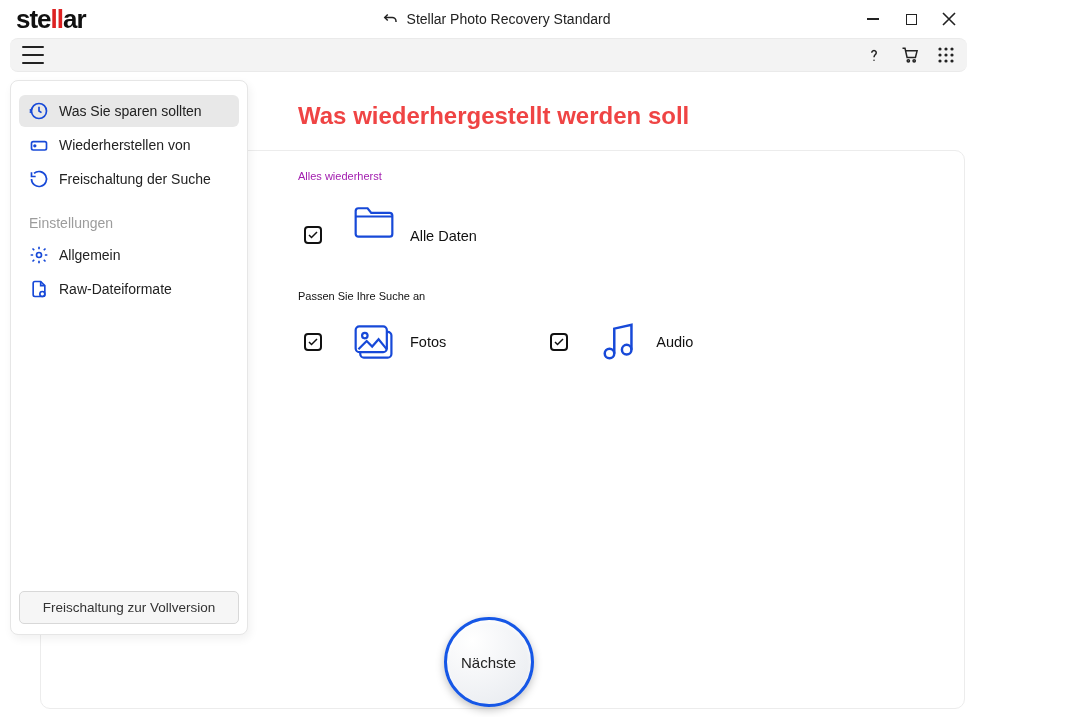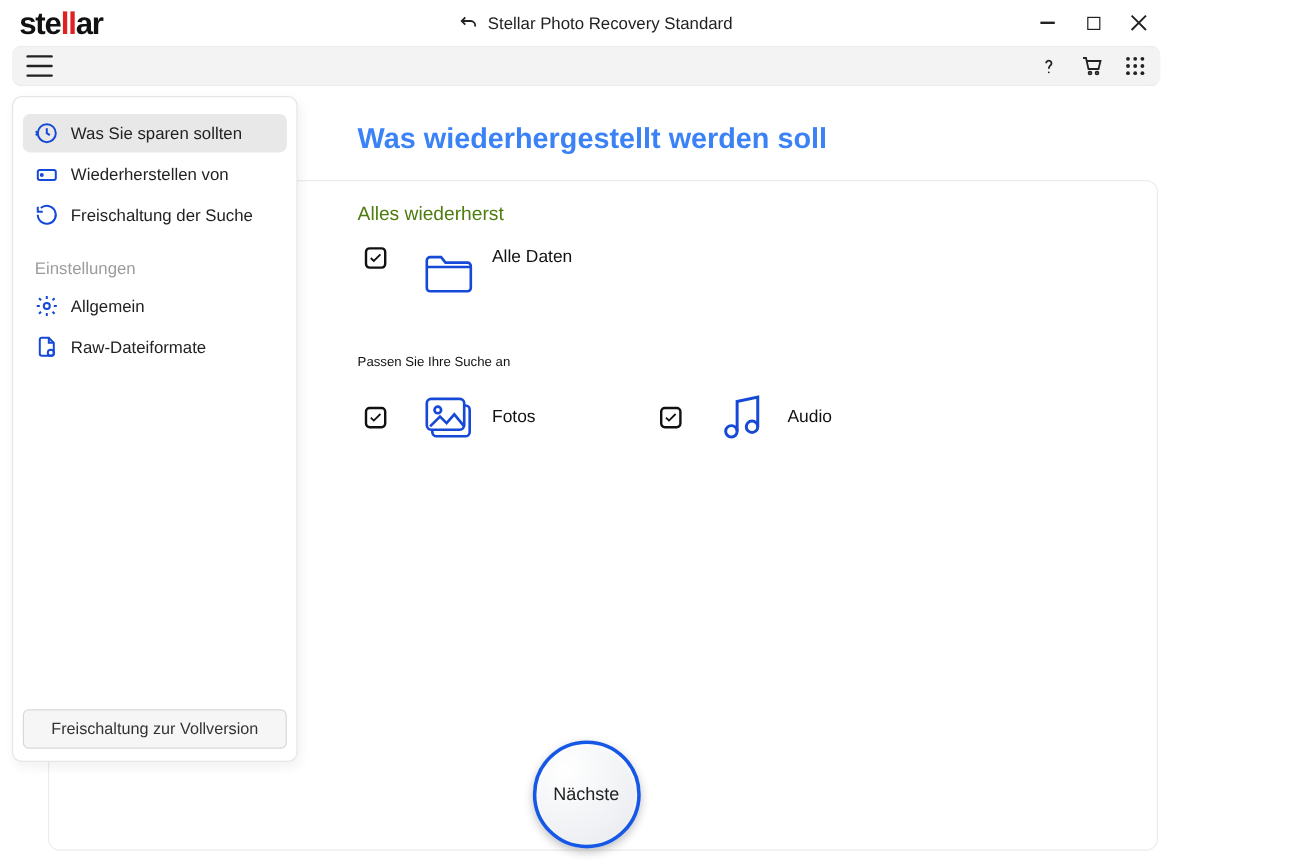--- a/index.html
+++ b/index.html
@@ -33,25 +33,25 @@
   .sidebar { width:238px; margin:8px 0 0 10px; border:1px solid #e6e6e6; border-radius:8px; box-shadow: 2px 4px 10px rgba(0,0,0,0.06); padding: 14px 8px 10px 8px; display:flex; flex-direction:column; height: 555px; background:#fff;}
   .side-section { font-size:14px; color:#9c9c9c; padding: 4px 10px 8px 10px; }
   .side-item { display:flex; align-items:center; gap:10px; padding:6px 10px; border-radius:6px; font-size:14px; color:#222; cursor:pointer; margin-bottom:2px;}
   .side-item.active { background:#e8e8e8; }
   .side-item svg { flex:none; }
   .sidebar-footer { margin-top:auto; }
   .unlock-btn { width:100%; border:1px solid #d8d8d8; background:#f6f6f6; padding:8px 6px; border-radius:5px; font-size:13.5px; color:#333; cursor:pointer; text-align:center;}
 
   
   .main { flex:1; padding: 30px 36px 0 50px; position:relative; }
-  .main h1 { font-size:24px; font-weight:600; color:#3b82f6; margin-bottom: 40px; }
-  .sub { font-size:16px; color:#4d7c0f; margin-bottom:18px; }
+  .main h1 { font-size:24px; font-weight:600; color:#ef4444; margin-bottom: 40px; }
+  .sub { font-size:11px; color:#a21caf; margin-bottom:18px; }
   .sub2 { font-size:11px; color:#111; margin: 46px 0 18px 0; }
 
-  .opt-row { display:flex; align-items:flex-start; gap:14px; padding-left:6px; }
+  .opt-row { display:flex; align-items:flex-end; gap:14px; padding-left:6px; }
   .opt-grid { display:flex; gap: 104px; padding-left:6px; }
   .opt-cell { display:flex; align-items:center; gap:14px; }
   .cb { width:18px; height:18px; border:2px solid #111; border-radius:4px; display:flex; align-items:center; justify-content:center; cursor:pointer; flex:none;}
   .fileicon { width:44px; height:44px; display:flex; align-items:center; justify-content:center; color:#1749d8; margin-left:16px;}
   .opt-label { font-size:14.5px; color:#111; }
 
   
   .next-wrap { position:absolute; left: 50%; transform:translateX(-50%); bottom: 6px; width:94px; height:94px;}
   .next-btn { width:90px; height:90px; border-radius:50%; border:3px solid #1657e6; background: radial-gradient(circle at 30% 25%, #ffffff, #e6e9ee); box-shadow: 0 3px 8px rgba(0,0,0,0.25), inset 0 2px 4px rgba(255,255,255,0.8); display:flex; align-items:center; justify-content:center; font-size:15px; color:#222; cursor:pointer; margin:auto;}
 

